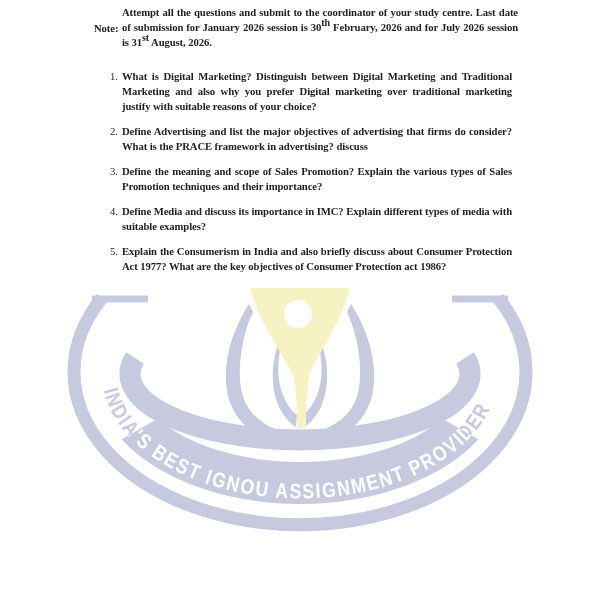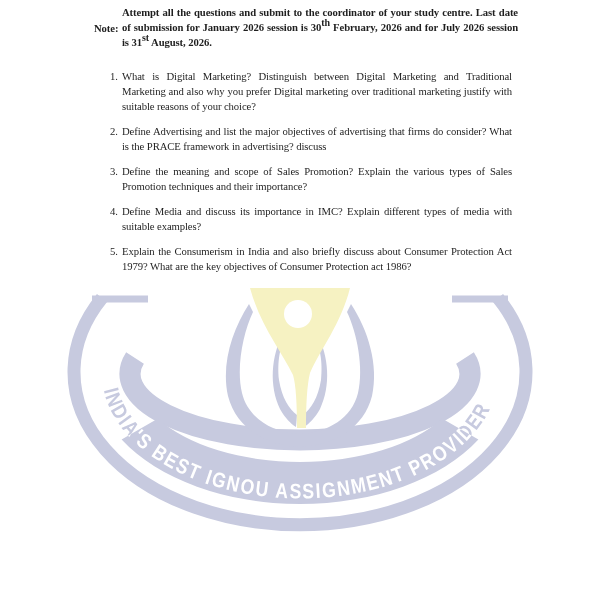--- a/index.html
+++ b/index.html
@@ -44,21 +44,21 @@
     width: 402px;
   }
   .q {
     display: flex;
     margin-bottom: 10px;
     font-size: 10.7px;
     line-height: 15px;
     letter-spacing: -0.1px;
   }
   .q-num { flex: 0 0 12px; width: 12px; }
-  .q-text { flex: 1; text-align: justify; }
+  .q-text { flex: 1; text-align: justify; font-weight: bold; }
   .wm-text {
     font-family: "Liberation Sans", sans-serif;
     font-size: 21px;
     font-weight: bold;
     letter-spacing: 2px;
   }
 </style>
 </head>
 <body>
 
@@ -128,18 +128,18 @@
       <div class="q">
         <span class="q-num">3.</span>
         <span class="q-text">Define the meaning and scope of Sales Promotion? Explain the various types of Sales Promotion techniques and their importance?</span>
       </div>
       <div class="q">
         <span class="q-num">4.</span>
         <span class="q-text">Define Media and discuss its importance in IMC? Explain different types of media with suitable examples?</span>
       </div>
       <div class="q">
         <span class="q-num">5.</span>
-        <span class="q-text">Explain the Consumerism in India and also briefly discuss about Consumer Protection Act 1979? What are the key objectives of Consumer Protection act 1986?</span>
+        <span class="q-text">Explain the Consumerism in India and also briefly discuss about Consumer Protection Act 1977? What are the key objectives of Consumer Protection act 1986?</span>
       </div>
     </div>
 
   </div>
 </div>
 
 </body></html>

